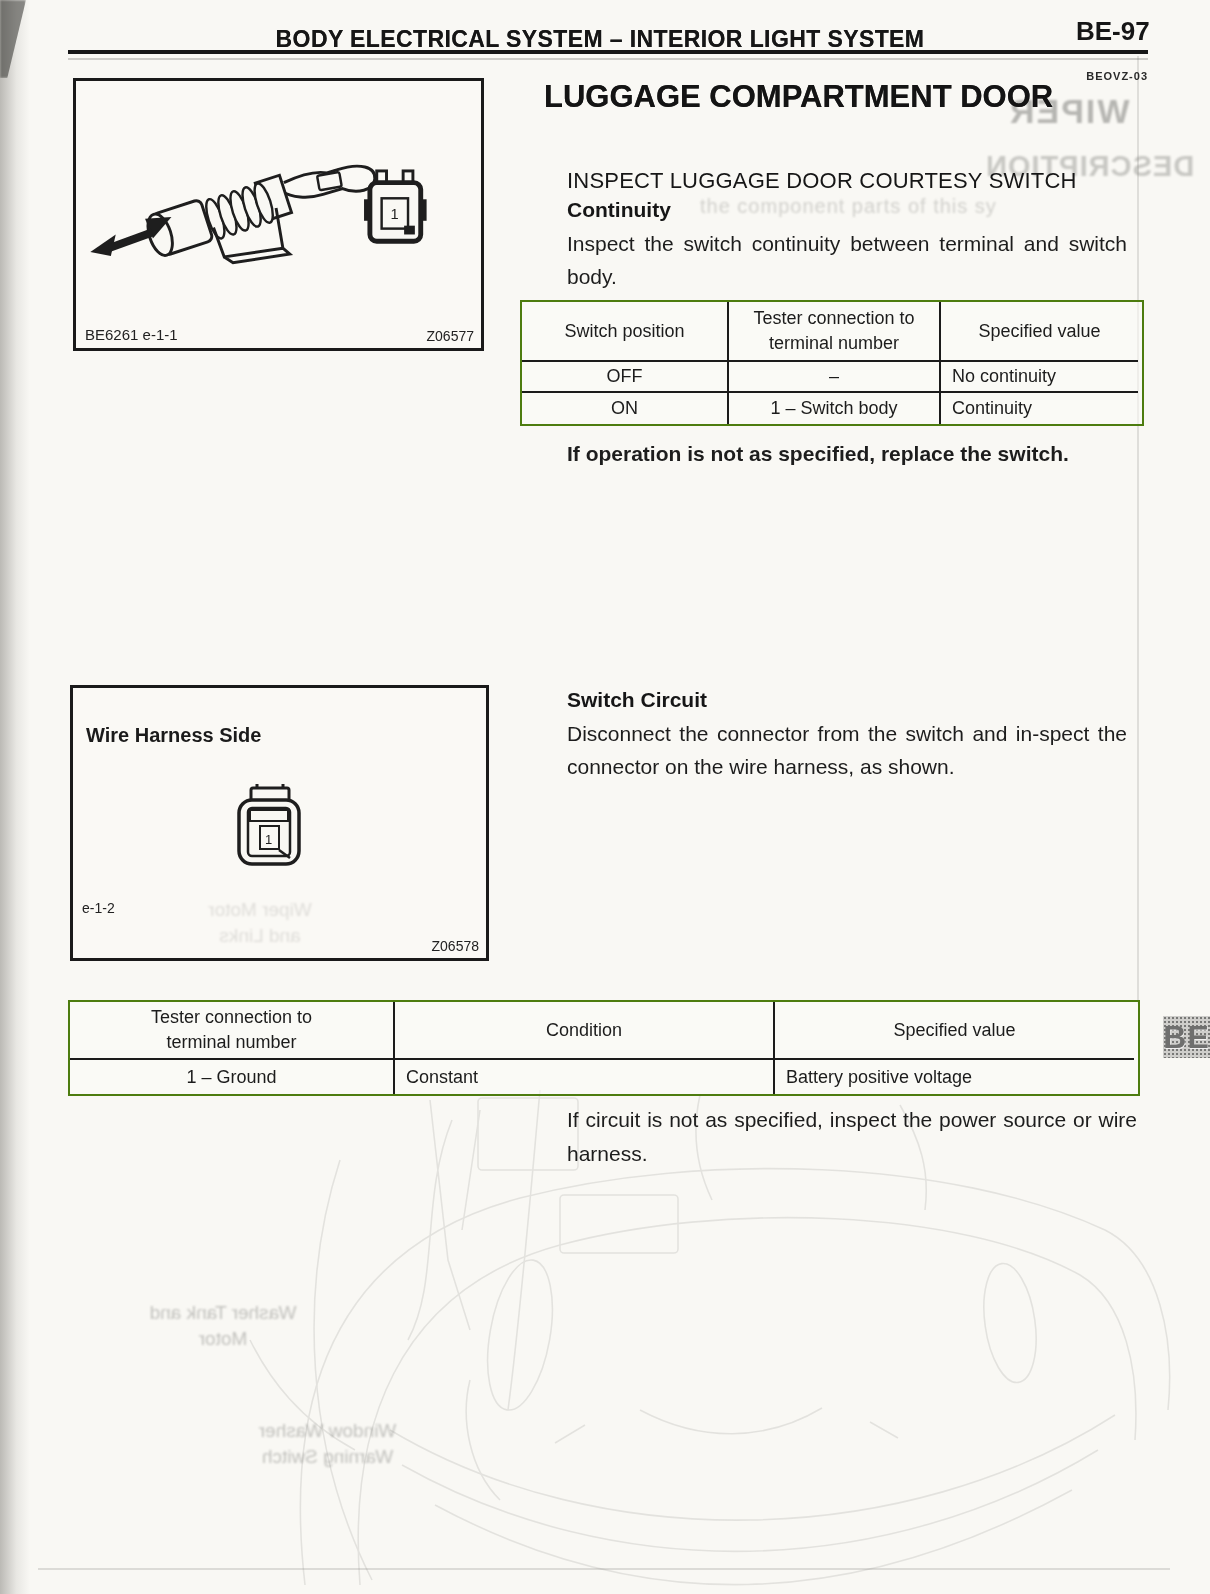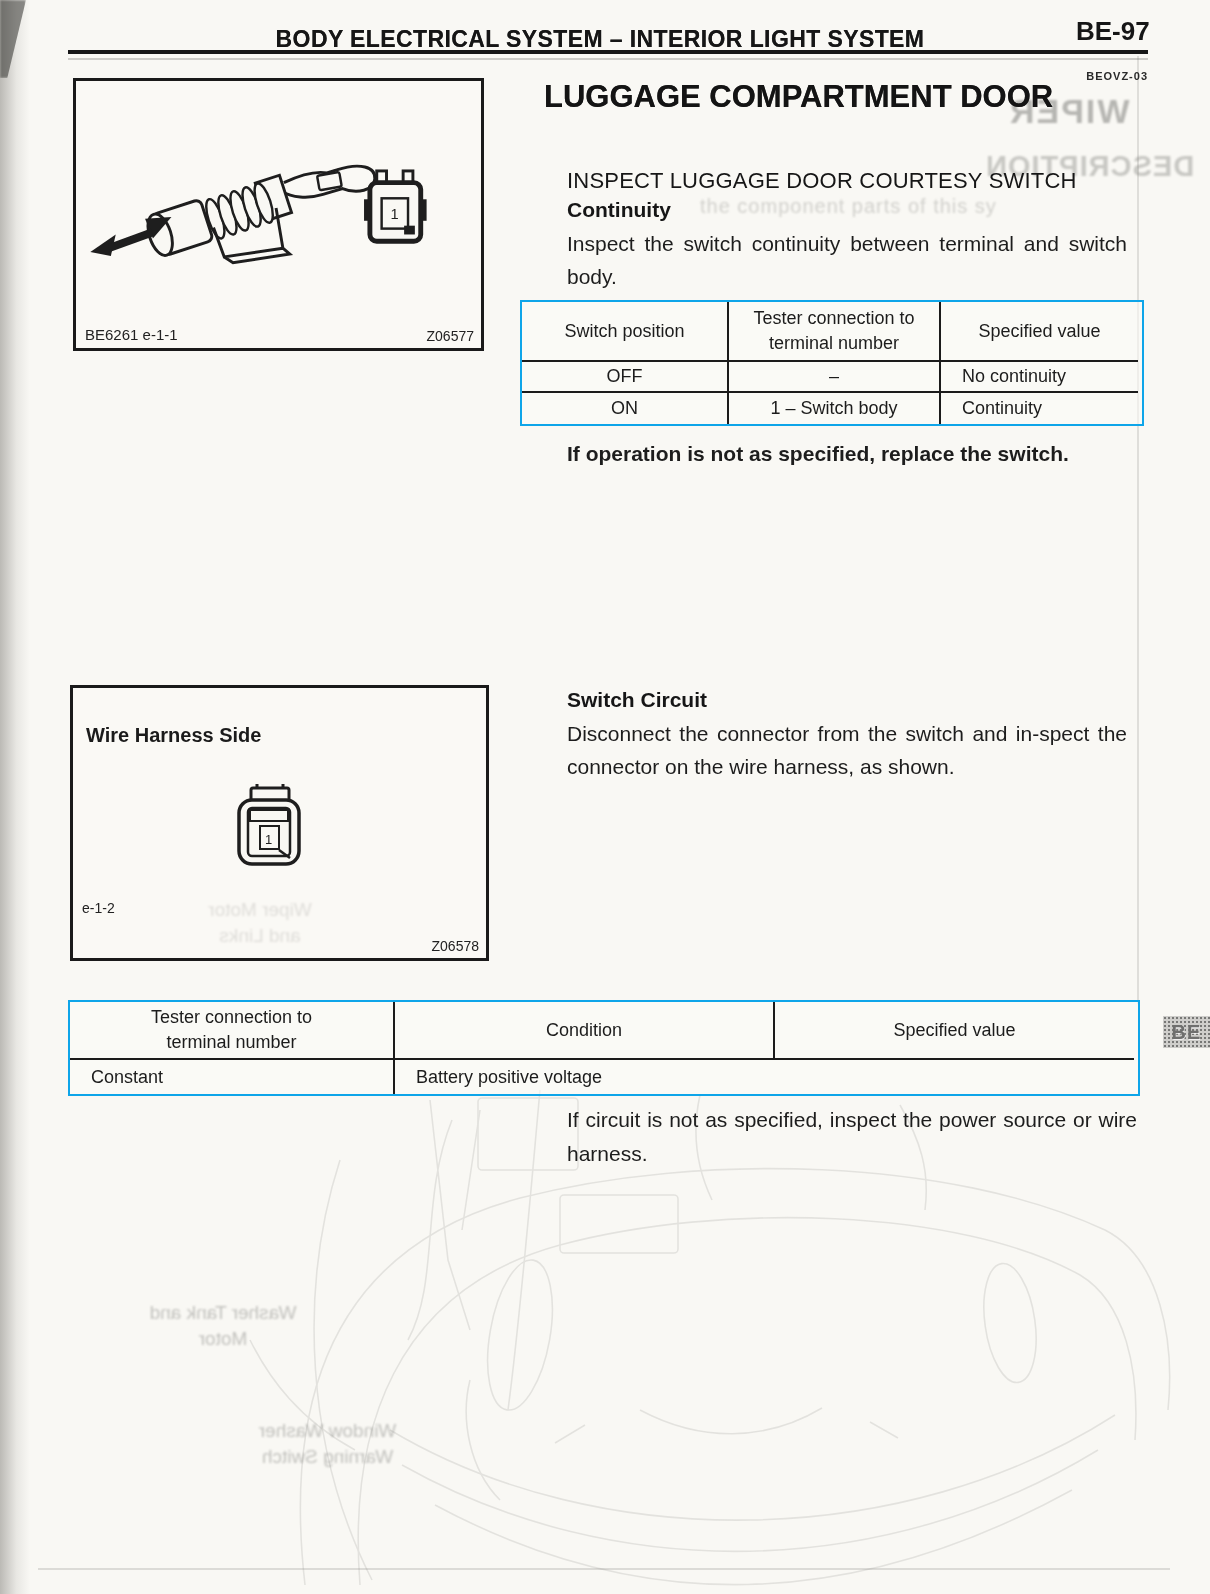--- a/index.html
+++ b/index.html
@@ -45,37 +45,37 @@
   .sub-head2{left:567px;top:198px;font-size:21px;font-weight:bold;color:#161616;}
   .body-text{left:567px;width:560px;font-size:21px;line-height:33px;text-align:justify;color:#1d1d1d;}
   #body1{top:227px;}
   #sc-head{left:567px;top:688px;font-size:21px;font-weight:bold;color:#161616;}
   #body2{top:717px;}
   .note{left:567px;width:570px;font-size:21px;line-height:34px;color:#1d1d1d;}
   #note1{top:437px;font-weight:bold;}
   #note2{top:1103px;text-align:justify;}
 
   
-  .tbl{display:grid;border:2px solid #0ea5e9;font-size:18px;color:#1c1c1c;background:rgba(252,251,247,0.55);}
+  .tbl{display:grid;border:2px solid #4d7c0f;font-size:18px;color:#1c1c1c;background:rgba(252,251,247,0.55);}
   .tbl .c{display:flex;align-items:center;justify-content:center;text-align:center;
     border-right:2px solid #1b1b1b;border-bottom:2px solid #1b1b1b;line-height:25px;}
   .tbl .lc{border-right:none;}
   .tbl .lr{border-bottom:none;}
-  .tbl .left{justify-content:flex-start;text-align:right;padding-left:21px;}
+  .tbl .left{justify-content:flex-start;text-align:right;padding-left:11px;}
   .tbl .narrow span{display:block;max-width:200px;}
   #tbl1{left:520px;top:300px;width:620px;grid-template-columns:207px 212px 197px;grid-template-rows:60px 31px 31px;}
   #tbl2{left:68px;top:1000px;width:1068px;grid-template-columns:325px 380px 359px;grid-template-rows:58px 34px;}
 
   
-  .side-tab{left:1163px;top:1016px;width:47px;height:32px;
+  .side-tab{left:1163px;top:1016px;width:47px;height:42px;
     background-color:#cfcecb;
     background-image:radial-gradient(rgba(110,110,108,0.9) 1px, transparent 1.3px);
     background-size:4px 4px;
     display:flex;align-items:center;justify-content:center;
-    font-size:20px;font-weight:bold;color:#6f6f6e;letter-spacing:1px;
+    font-size:32px;font-weight:bold;color:#6f6f6e;letter-spacing:1px;
     text-shadow:0.5px 0.5px 0 rgba(255,255,255,0.7);}
 
   
   .ghost{color:rgba(128,128,124,0.55);font-weight:bold;filter:blur(1.2px);transform:scaleX(-1);}
   #ghost-top1{left:1008px;top:92px;font-size:34px;letter-spacing:2px;}
   #ghost-top2{left:985px;top:150px;font-size:29px;letter-spacing:1px;color:rgba(140,140,136,0.45);}
   #ghost-mid{left:700px;top:195px;font-size:20px;font-weight:normal;transform:none;
     color:rgba(150,150,146,0.4);filter:blur(1px);letter-spacing:1px;}
   .ghost-sm{font-size:19px;line-height:26px;text-align:center;color:rgba(140,140,136,0.5);
     font-weight:normal;filter:blur(0.8px);transform:scaleX(-1);}
@@ -217,19 +217,20 @@
 
 <div class="abs" id="sc-head">Switch Circuit</div>
 <div class="abs body-text" id="body2">Disconnect the connector from the switch and in-spect the connector on the wire harness, as shown.</div>
 
 <div class="abs tbl" id="tbl2">
   <div class="c narrow">
       <span>Tester connection to terminal number</span>
     </div>
   <div class="c">Condition</div>
   <div class="c lc">Specified value</div>
+  <div class="c lr">1 – Ground</div>
   <div class="c lr left">Constant</div>
   <div class="c lc lr left">Battery positive voltage</div>
 </div>
 
 <div class="abs note" id="note2">If circuit is not as specified, inspect the power source or wire harness.</div>
 
 <div class="abs side-tab">BE</div>
 
 </body></html>

